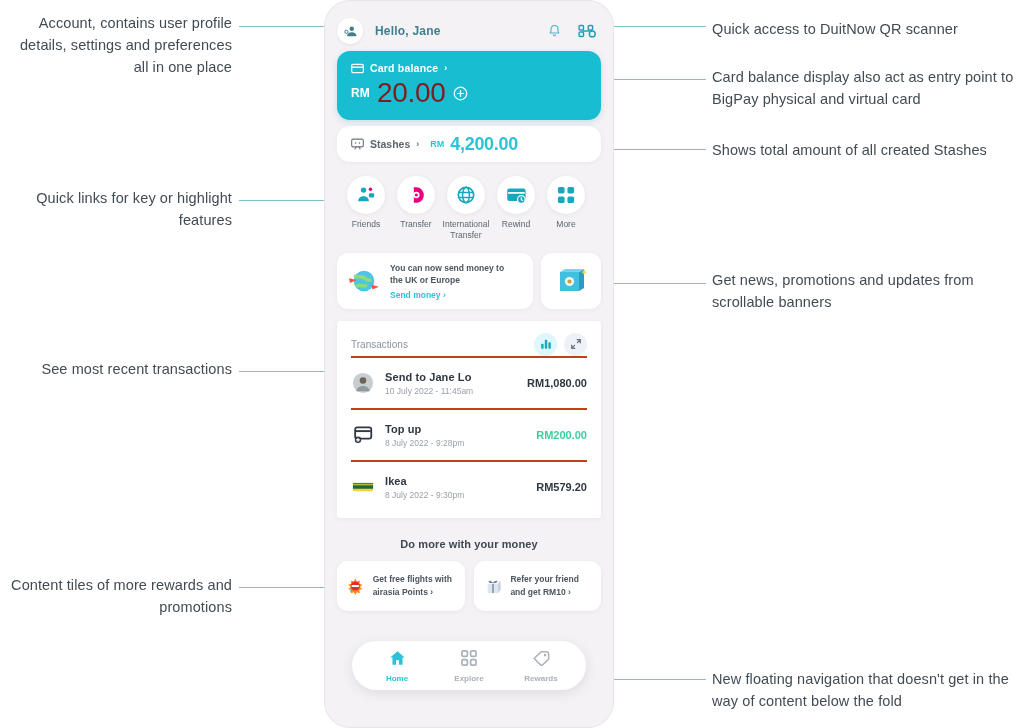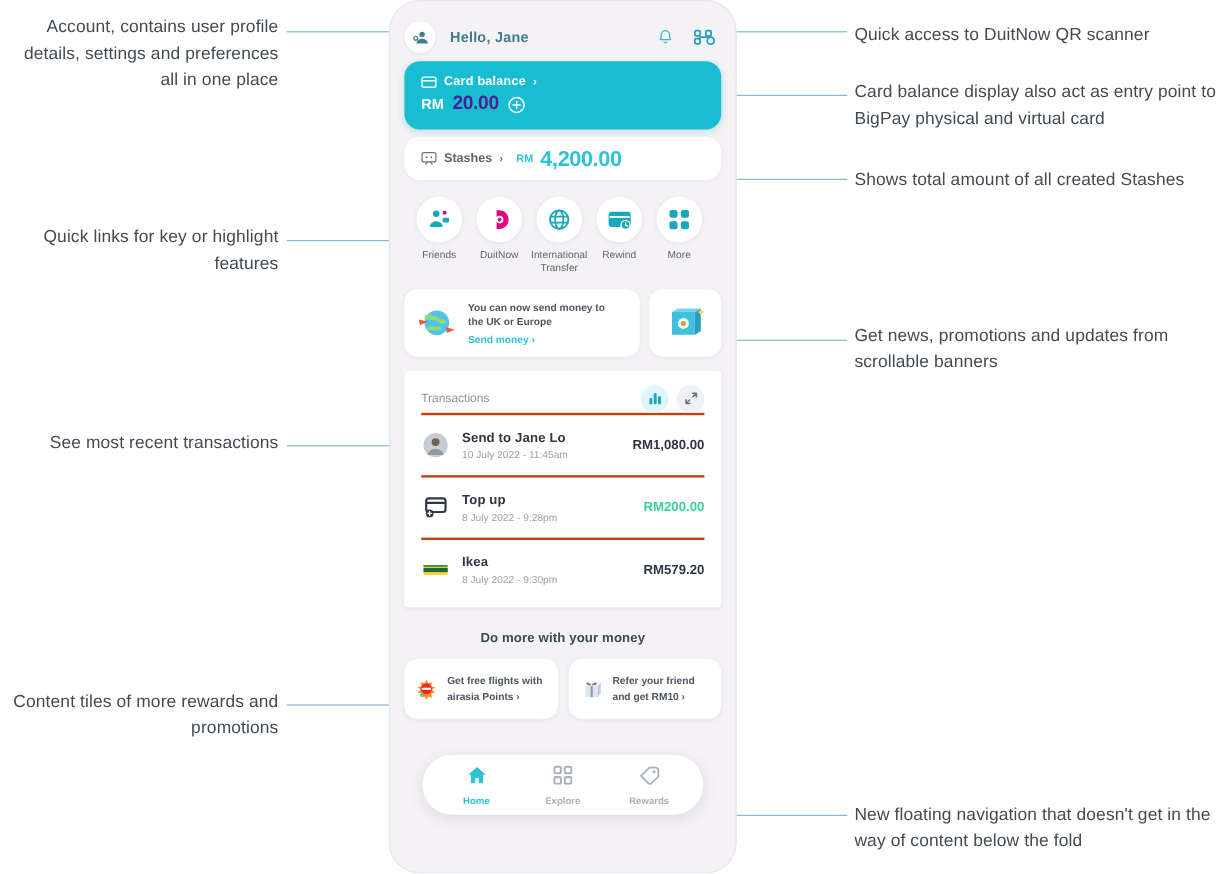--- a/index.html
+++ b/index.html
@@ -77,21 +77,21 @@
     position: relative;
     box-shadow: 0 2px 6px rgba(25,160,180,.22);
   }
   .balrow1 { display: flex; align-items: center; gap: 6px; }
   .balrow1 .lbl {
     font-size: 10.5px; font-weight: 700; color: #ffffff; letter-spacing: .2px;
   }
   .chev { font-size: 9px; color: #ffffff; font-weight: 700; }
   .balrow2 { display: flex; align-items: center; gap: 7px; margin-top: 5px; }
   .rm { font-size: 12px; font-weight: 700; color: #ffffff; letter-spacing: .2px; }
-  .amt { font-size: 16px; font-weight: 700; color: #4c1d95; letter-spacing: -.3px; line-height: 1; }
+  .amt { font-size: 28px; font-weight: 400; color: #7f1d1d; letter-spacing: -.3px; line-height: 1; }
 
   
   .stash {
     margin: 6px 12px 0 12px;
     background: #ffffff;
     border-radius: 13px;
     height: 36px;
     display: flex; align-items: center; gap: 6px;
     padding: 0 14px;
     box-shadow: 0 1px 4px rgba(90,80,100,.07);
@@ -302,21 +302,21 @@
       </div>
 
       <div class="ql">
         <div class="ql-ic">
           <svg width="20" height="20" viewBox="0 0 24 24">
             <path d="M12 2.6c5.2 0 9.4 4.2 9.4 9.4S17.2 21.4 12 21.4h-2.6V2.6z" fill="#e6007e"></path>
             <circle cx="12.4" cy="12" r="3.8" fill="#ffffff"></circle>
             <circle cx="12.4" cy="12" r="1.9" fill="#e6007e"></circle>
           </svg>
         </div>
-        <div class="ql-lb">DuitNow</div>
+        <div class="ql-lb">Transfer</div>
       </div>
 
       <div class="ql">
         <div class="ql-ic">
           <svg width="20" height="20" viewBox="0 0 24 24">
             <circle cx="12" cy="12" r="9.2" fill="none" stroke="#17a8bd" stroke-width="2"></circle>
             <ellipse cx="12" cy="12" rx="4.1" ry="9.2" fill="none" stroke="#17a8bd" stroke-width="1.8"></ellipse>
             <path d="M3.2 9h17.6M3.2 15h17.6" stroke="#17a8bd" stroke-width="1.8"></path>
           </svg>
         </div>

